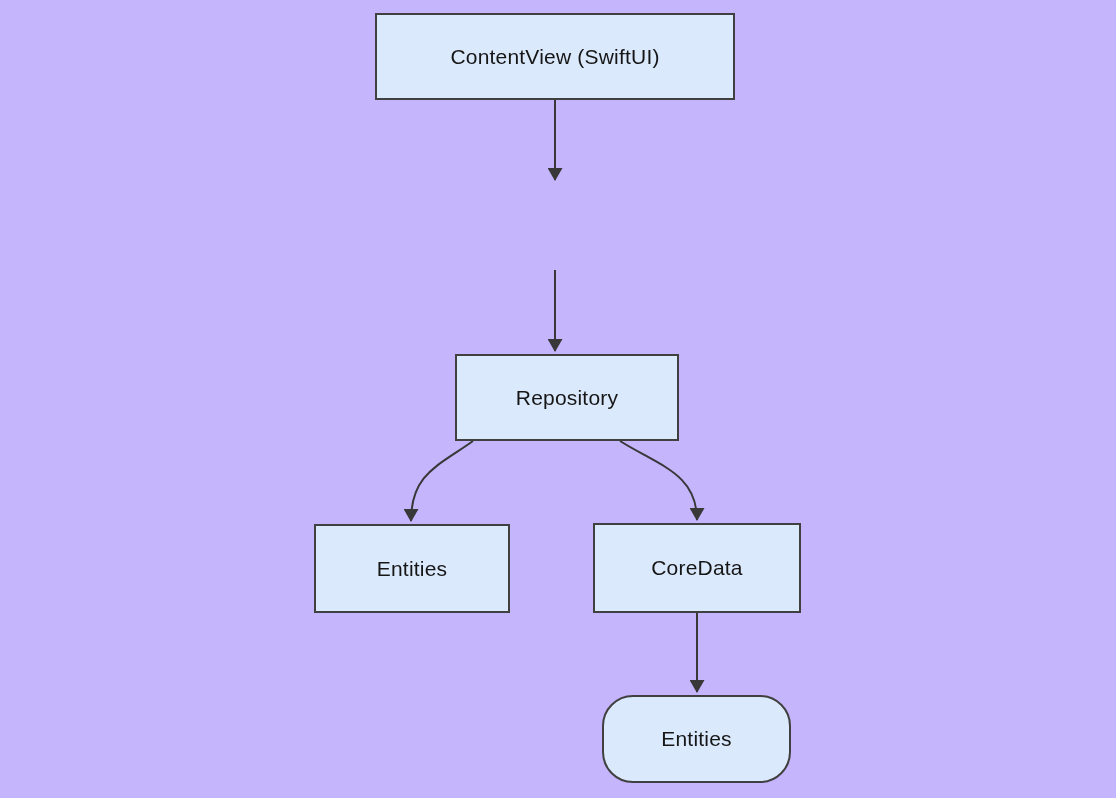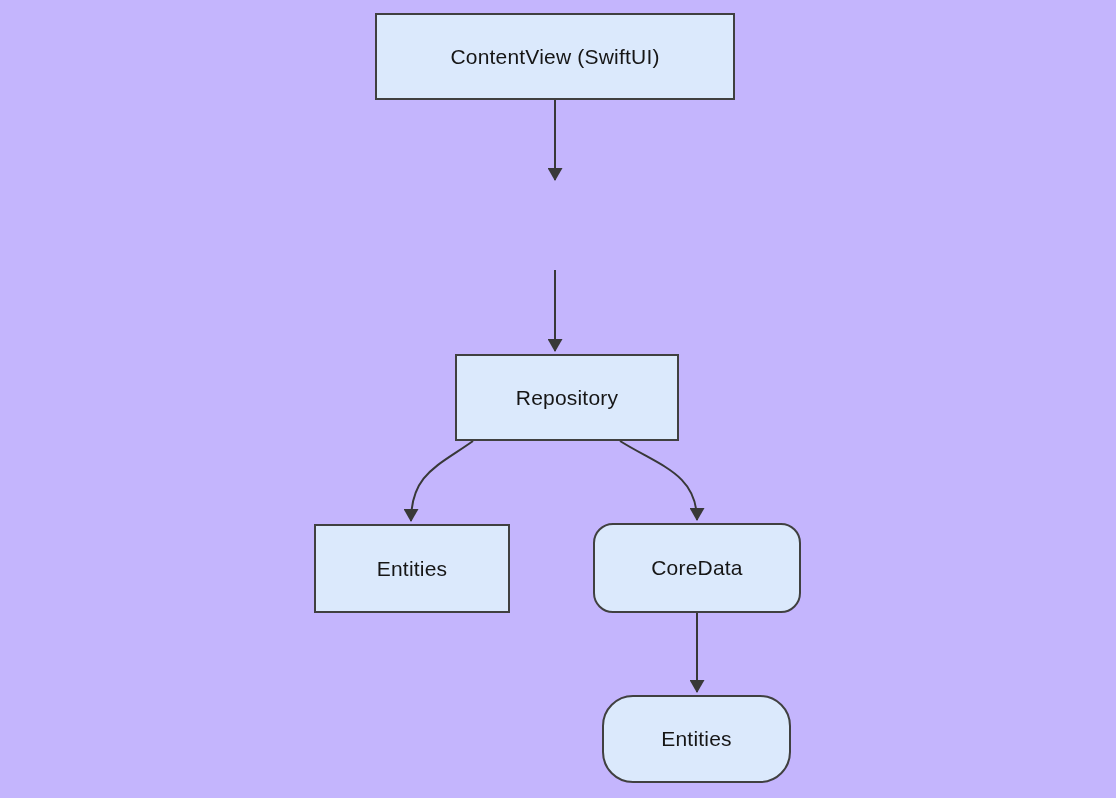--- a/index.html
+++ b/index.html
@@ -39,21 +39,21 @@
   }
   .node span {
     padding: 0 10px;
     white-space: nowrap;
   }
   
   #node-contentview   { left: 375px; top: 13px;  width: 360px; height: 87px; }
   #node-fruittieuimodel { left: 414px; top: 183px; width: 281px; height: 87px; }
   #node-repository    { left: 455px; top: 354px; width: 224px; height: 87px; }
   #node-network       { left: 314px; top: 524px; width: 196px; height: 89px; }
-  #node-coredata      { left: 593px; top: 523px; width: 208px; height: 90px; border-radius: 20px; }
+  #node-coredata      { left: 593px; top: 523px; width: 208px; height: 90px; }
   #node-entities      { left: 602px; top: 695px; width: 189px; height: 88px; border-radius: 31px; }
 </style>
 </head>
 <body>
 
 <div class="canvas">
 
   <svg class="edges" viewBox="0 0 1116 798" xmlns="http://www.w3.org/2000/svg">
     <defs>
       <marker id="arrow" markerUnits="userSpaceOnUse" markerWidth="13" markerHeight="15" refX="12" refY="7.5" orient="auto">

